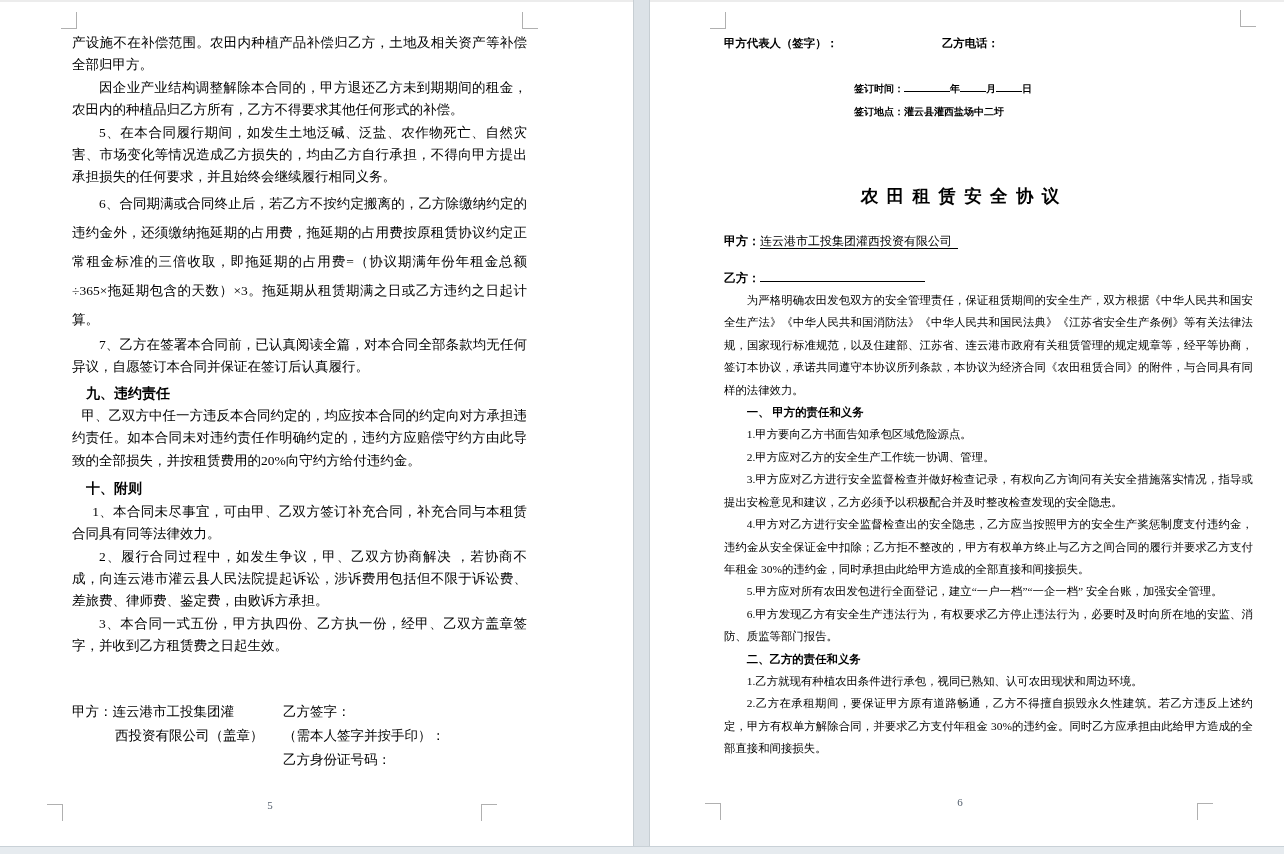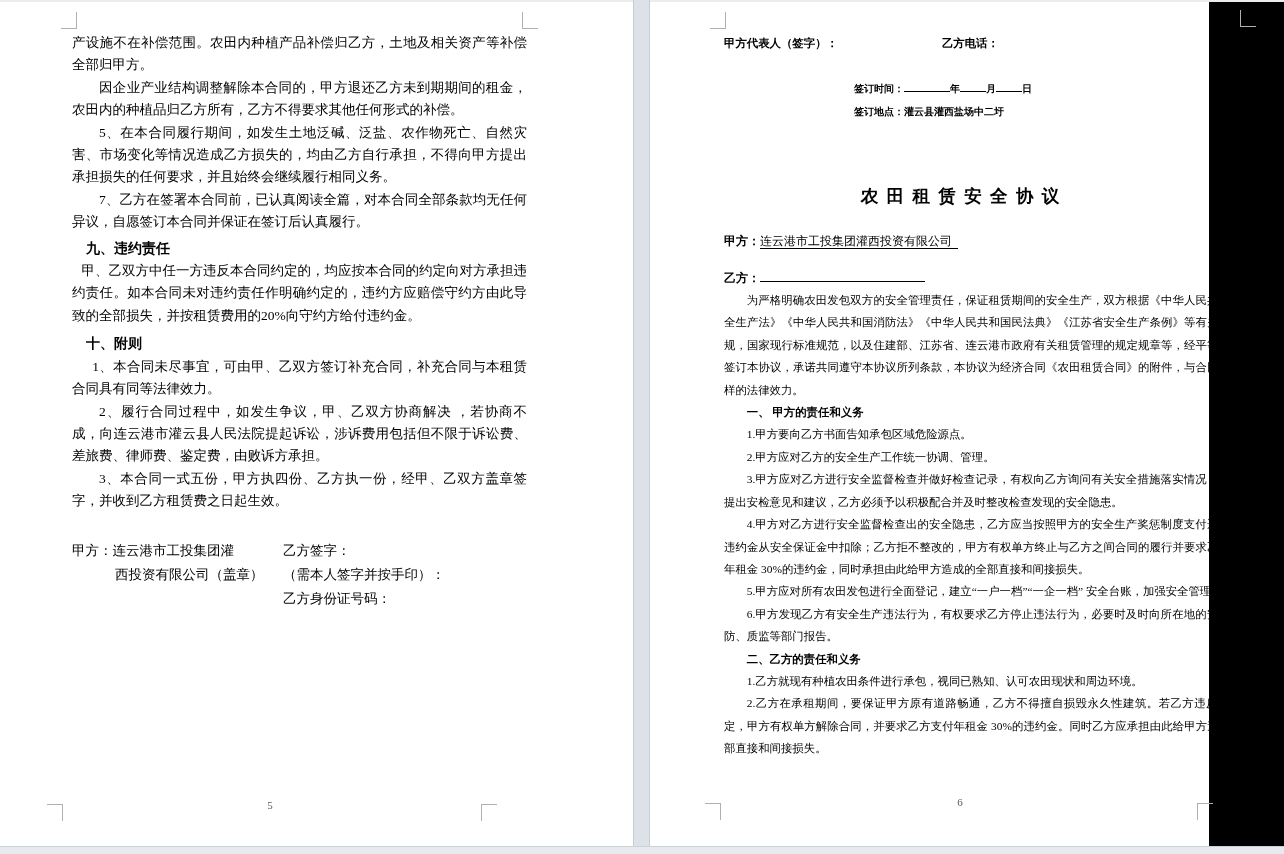--- a/index.html
+++ b/index.html
@@ -1,41 +1,41 @@
 <!DOCTYPE html>
 <html><head>
 <meta charset="utf-8">
 <style>
   html,body{margin:0;padding:0;background:#fff;}
   .screen{position:relative;width:1284px;height:854px;overflow:hidden;
           font-family:"Liberation Serif","DejaVu Serif",serif;color:#000;background:#000000;}
   .top-line{position:absolute;left:0;top:0;width:1284px;height:2px;background:#ececec;}
   .page{position:absolute;top:2px;background:#fff;}
   .page-left{left:0;width:633px;height:844px;}
-  .page-right{left:650px;width:559px;height:844px;}
+  .page-right{left:650px;width:634px;height:844px;}
   .divider{position:absolute;left:633px;top:0;width:17px;height:846px;background:#dce2e7;
            border-left:1px solid #c7ced3;border-right:1px solid #c7ced3;box-sizing:border-box;}
   .bottom-bar{position:absolute;left:0;top:846px;width:1284px;height:8px;background:#e6ebef;
               border-top:1px solid #c9d1d7;box-sizing:border-box;}
   
   .mark{position:absolute;width:16px;height:17px;box-sizing:border-box;}
   .mark.tl{border-right:1px solid #b0b0b0;border-bottom:1px solid #b0b0b0;}
   .mark.tr{border-left:1px solid #b0b0b0;border-bottom:1px solid #b0b0b0;}
   .mark.bl{border-right:1px solid #b0b0b0;border-top:1px solid #b0b0b0;}
   .mark.br{border-left:1px solid #b0b0b0;border-top:1px solid #b0b0b0;}
   
   .lcontent{position:absolute;left:72px;top:30px;width:455px;font-size:13.5px;line-height:22.4px;}
   .lp{text-align:justify;margin:0;}
   .ind2{text-indent:2em;}
   .ind15{text-indent:1.5em;}
   .ind07{text-indent:0.7em;}
   .lh29{line-height:29px;}
   .lhead{font-weight:bold;font-size:14px;text-indent:1em;margin-top:4px;}
   .mt6{margin-top:6px;}
-  .sigblock{position:relative;margin-top:26px;height:80px;font-size:13.5px;line-height:24px;}
+  .sigblock{position:relative;margin-top:42px;height:80px;font-size:13.5px;line-height:24px;}
   .sig-a{position:absolute;left:0;top:0;}
   .sig-a .l2{padding-left:43px;}
   .sig-b{position:absolute;left:211px;top:0;}
   .pagenum{position:absolute;font-size:11px;color:#55606e;text-align:center;}
   .pn-left{left:40px;top:799px;width:460px;}
   .pn-right{left:700px;top:796px;width:520px;}
   
   .rcontent{position:absolute;left:74px;top:30px;width:529px;font-size:11.4px;line-height:22.4px;}
   .bold{font-weight:bold;}
   .header-row{display:flex;}
@@ -57,20 +57,21 @@
 <body>
 
 <div class="screen">
   <div class="top-line"></div>
 
   <div class="page page-left">
     <div class="lcontent">
       <p class="lp">产设施不在补偿范围。农田内种植产品补偿归乙方，土地及相关资产等补偿全部归甲方。</p>
       <p class="lp ind2">因企业产业结构调整解除本合同的，甲方退还乙方未到期期间的租金，农田内的种植品归乙方所有，乙方不得要求其他任何形式的补偿。</p>
       <p class="lp ind2">5、在本合同履行期间，如发生土地泛碱、泛盐、农作物死亡、自然灾害、市场变化等情况造成乙方损失的，均由乙方自行承担，不得向甲方提出承担损失的任何要求，并且始终会继续履行相同义务。</p>
+      <p class="lp ind2 lh29">6、合同期满或合同终止后，若乙方不按约定搬离的，乙方除缴纳约定的违约金外，还须缴纳拖延期的占用费，拖延期的占用费按原租赁协议约定正常租金标准的三倍收取，即拖延期的占用费=（协议期满年份年租金总额÷365×拖延期包含的天数）×3。拖延期从租赁期满之日或乙方违约之日起计算。</p>
       <p class="lp ind2">7、乙方在签署本合同前，已认真阅读全篇，对本合同全部条款均无任何异议，自愿签订本合同并保证在签订后认真履行。</p>
       <p class="lp lhead">九、违约责任</p>
       <p class="lp ind07">甲、乙双方中任一方违反本合同约定的，均应按本合同的约定向对方承担违约责任。如本合同未对违约责任作明确约定的，违约方应赔偿守约方由此导致的全部损失，并按租赁费用的20%向守约方给付违约金。</p>
       <p class="lp lhead mt6">十、附则</p>
       <p class="lp ind15">1、本合同未尽事宜，可由甲、乙双方签订补充合同，补充合同与本租赁合同具有同等法律效力。</p>
       <p class="lp ind2">2、履行合同过程中，如发生争议，甲、乙双方协商解决 ，若协商不成，向连云港市灌云县人民法院提起诉讼，涉诉费用包括但不限于诉讼费、差旅费、律师费、鉴定费，由败诉方承担。</p>
       <p class="lp ind2">3、本合同一式五份，甲方执四份、乙方执一份，经甲、乙双方盖章签字，并收到乙方租赁费之日起生效。</p>
 
       <div class="sigblock">
         <div class="sig-a">

